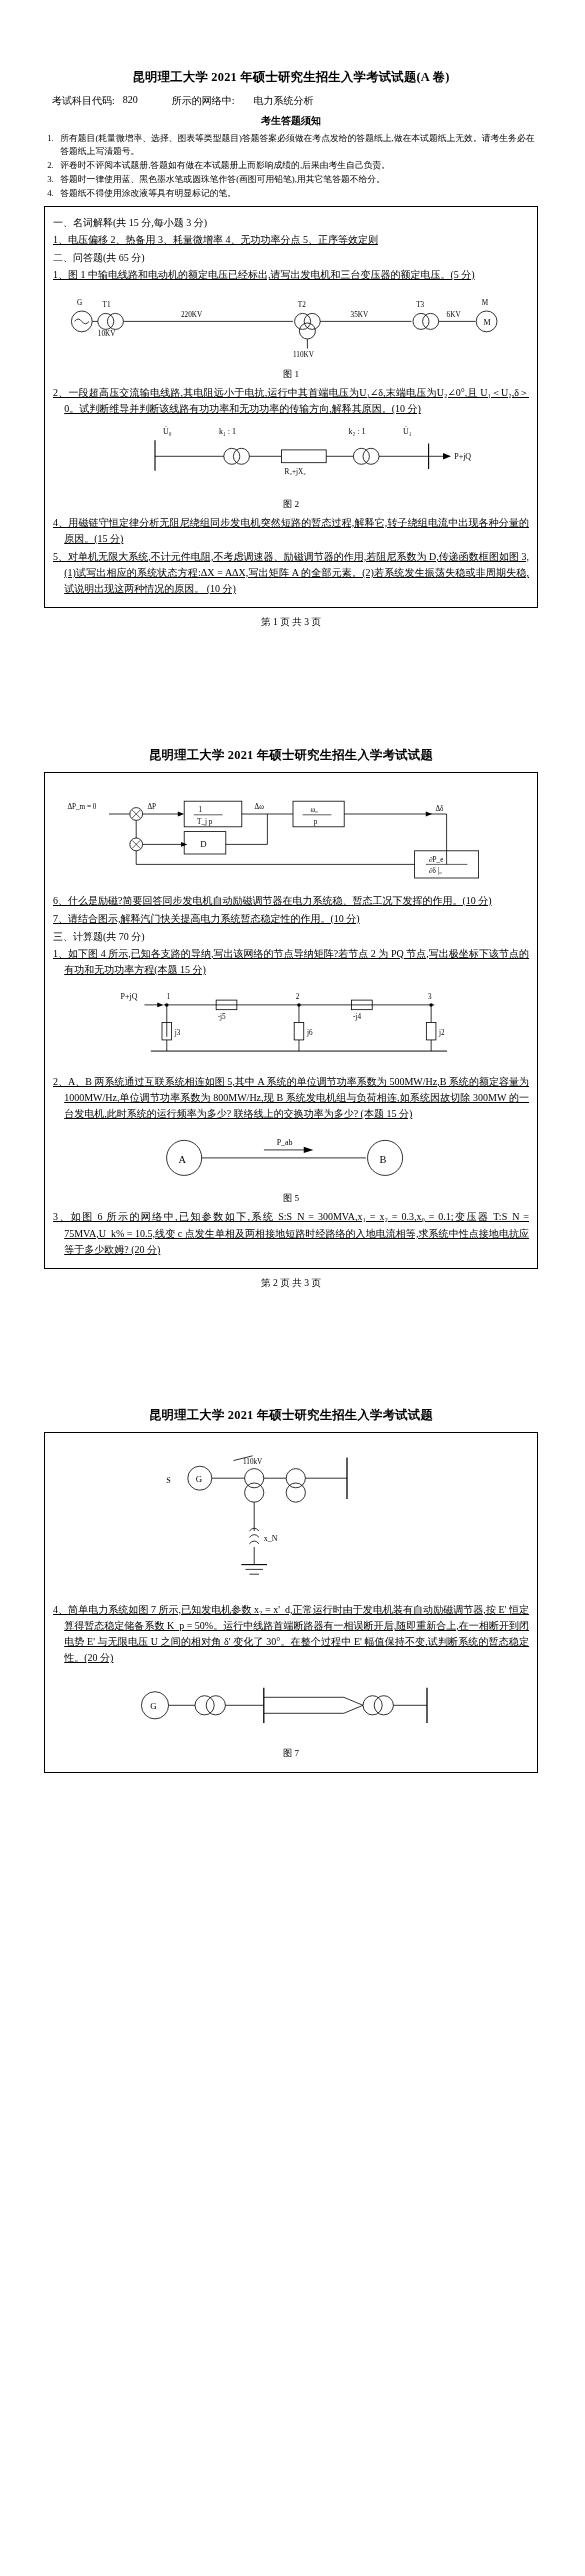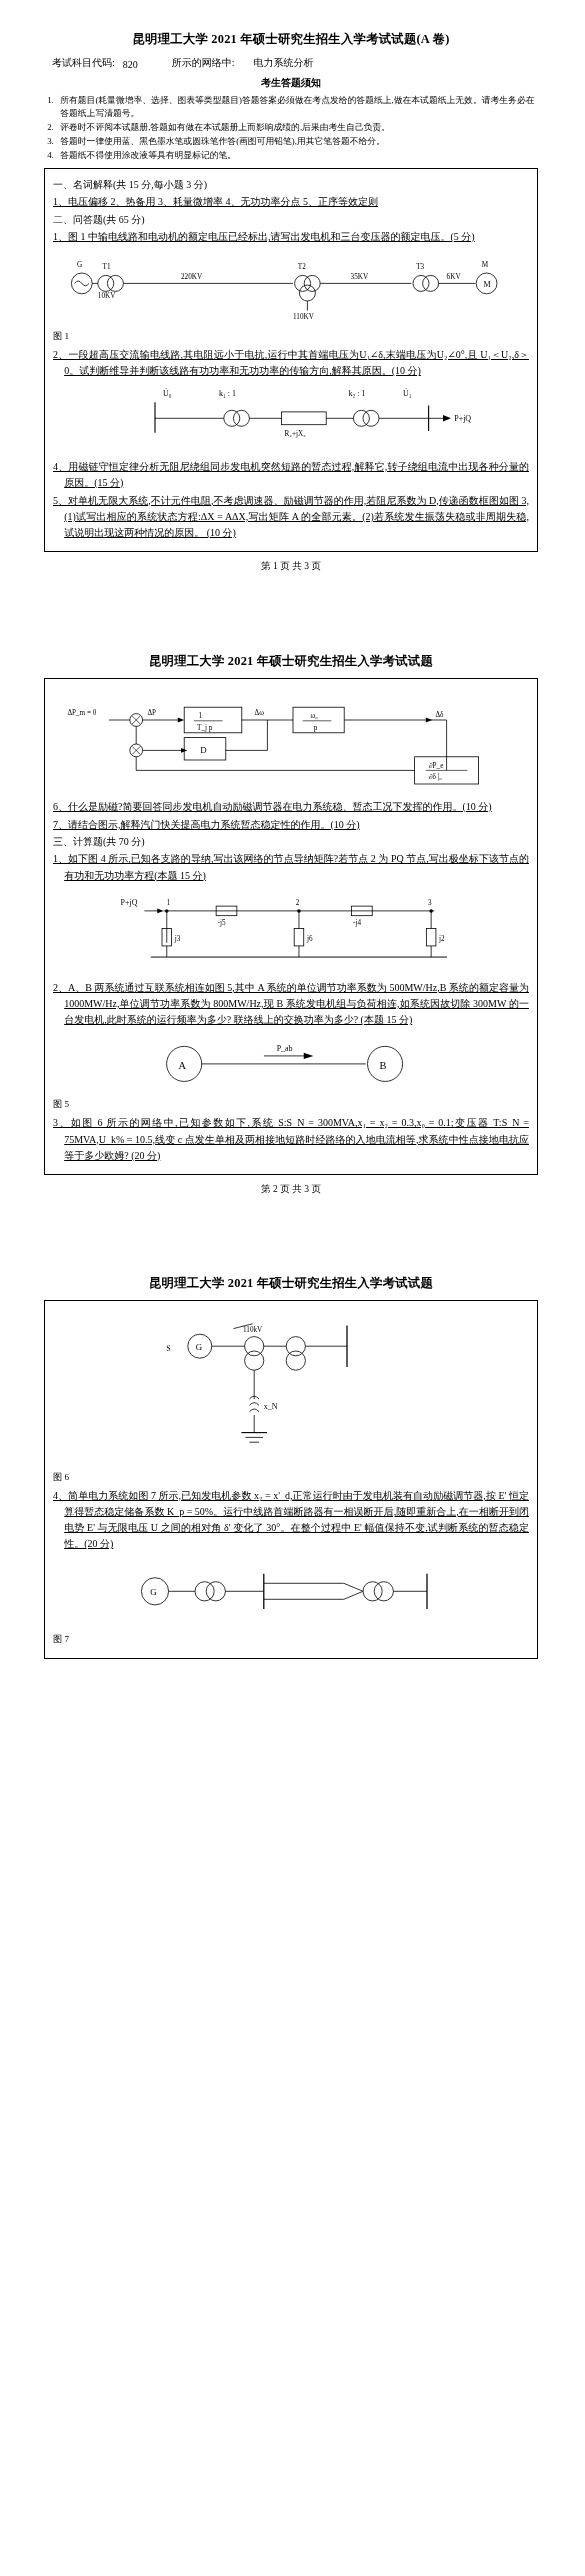--- a/index.html
+++ b/index.html
@@ -11,37 +11,37 @@
     width: 586px;
     font-family: "Liberation Serif", "DejaVu Serif", serif;
     color: #000;
   }
   .page {
     position: relative;
     width: 582px;
     background: #ffffff;
     padding: 15px;
     box-sizing: border-box;
+    margin-top: 38px;
   }
   .page-inner {
     padding: 11.2px 29px 8px 29px;
   }
   .title {
     text-align: center;
     font-weight: bold;
     font-size: 12.4px;
     letter-spacing: 0.2px;
     margin: 4.8px 0 8px 0;
   }
   .exam-meta {
     display: flex;
     font-size: 10px;
     margin: 0 0 6.4px 0;
     padding-left: 8px;
-    align-items: flex-end;
   }
   .exam-meta .mcell {
     white-space: nowrap;
   }
   .exam-meta .gap {
     width: 34px;
   }
   .subtitle {
     text-align: center;
     font-weight: bold;
@@ -83,21 +83,21 @@
   }
   .sec {
     margin: 1.6px 0 0.8px 0;
     font-size: 10px;
   }
   .fig-wrap {
     text-align: center;
     margin: 3.2px 0 1.6px 0;
   }
   .fig-cap {
-    text-align: left;
+    text-align: center;
     font-size: 9.2px;
     margin: 0 0 3.2px 0;
   }
   .pagenum {
     text-align: center;
     font-size: 9.6px;
     margin: 8px 0 4.8px 0;
   }
   svg { display: inline-block; }
   .spacer { height: 21px; }
@@ -208,20 +208,21 @@
           <circle cx="368" cy="44" r="10" fill="none" stroke="#000" stroke-width="1"></circle>
           <circle cx="380" cy="44" r="10" fill="none" stroke="#000" stroke-width="1"></circle>
           <line x1="390" y1="44" x2="452" y2="44" stroke="#000" stroke-width="1"></line>
 
           <line x1="452" y1="44" x2="470" y2="44" stroke="#000" stroke-width="1"></line>
           <polygon points="470,40 480,44 470,48" fill="#000"></polygon>
           <text x="484" y="48" font-size="10" font-family="Liberation Serif, serif">P+jQ</text>
           <line x1="452" y1="28" x2="452" y2="60" stroke="#000" stroke-width="1.4"></line>
         </svg>
       </div>
+      <div class="fig-cap">图 2</div>
 
       <div class="p hang">4、用磁链守恒定律分析无阻尼绕组同步发电机突然短路的暂态过程,解释它,转子绕组电流中出现各种分量的原因。(15 分)</div>
       <div class="p hang">5、对单机无限大系统,不计元件电阻,不考虑调速器、励磁调节器的作用,若阻尼系数为 D,传递函数框图如图 3,(1)试写出相应的系统状态方程:ΔX = AΔX,写出矩阵 A 的全部元素。(2)若系统发生振荡失稳或非周期失稳,试说明出现这两种情况的原因。 (10 分)</div>
     </div>
 
     <div class="pagenum">第 1 页 共 3 页</div>
   </div>
 </div>
 
 <div class="spacer"></div>
@@ -373,21 +374,20 @@
           <path d="M178 110 q6 -7 12 0" fill="none" stroke="#000" stroke-width="1"></path>
           <path d="M178 118 q6 -7 12 0" fill="none" stroke="#000" stroke-width="1"></path>
           <path d="M178 126 q6 -7 12 0" fill="none" stroke="#000" stroke-width="1"></path>
           <text x="196" y="122" font-size="10" font-family="Liberation Serif, serif">x_N</text>
           <line x1="184" y1="130" x2="184" y2="152" stroke="#000" stroke-width="1"></line>
           <line x1="168" y1="152" x2="200" y2="152" stroke="#000" stroke-width="1.4"></line>
           <line x1="173" y1="158" x2="195" y2="158" stroke="#000" stroke-width="1"></line>
           <line x1="178" y1="164" x2="190" y2="164" stroke="#000" stroke-width="1"></line>
         </svg>
       </div>
-      <div class="fig-cap">图 6</div>
 
       <div class="p hang">4、简单电力系统如图 7 所示,已知发电机参数 x₂ = x'_d,正常运行时由于发电机装有自动励磁调节器,按 E' 恒定算得暂态稳定储备系数 K_p = 50%。运行中线路首端断路器有一相误断开后,随即重新合上,在一相断开到闭电势 E' 与无限电压 U 之间的相对角 δ' 变化了 30°。在整个过程中 E' 幅值保持不变,试判断系统的暂态稳定性。(20 分)</div>
 
       <div class="fig-wrap">
         <svg width="432" height="69" viewBox="0 0 540 86" style="font-size:12.5px">
           <circle cx="100" cy="44" r="17" fill="none" stroke="#000" stroke-width="1"></circle>
           <text x="94" y="49" font-size="11" font-family="Liberation Serif, serif">G</text>
           <line x1="117" y1="44" x2="150" y2="44" stroke="#000" stroke-width="1"></line>
           <circle cx="162" cy="44" r="12" fill="none" stroke="#000" stroke-width="1"></circle>
           <circle cx="176" cy="44" r="12" fill="none" stroke="#000" stroke-width="1"></circle>

